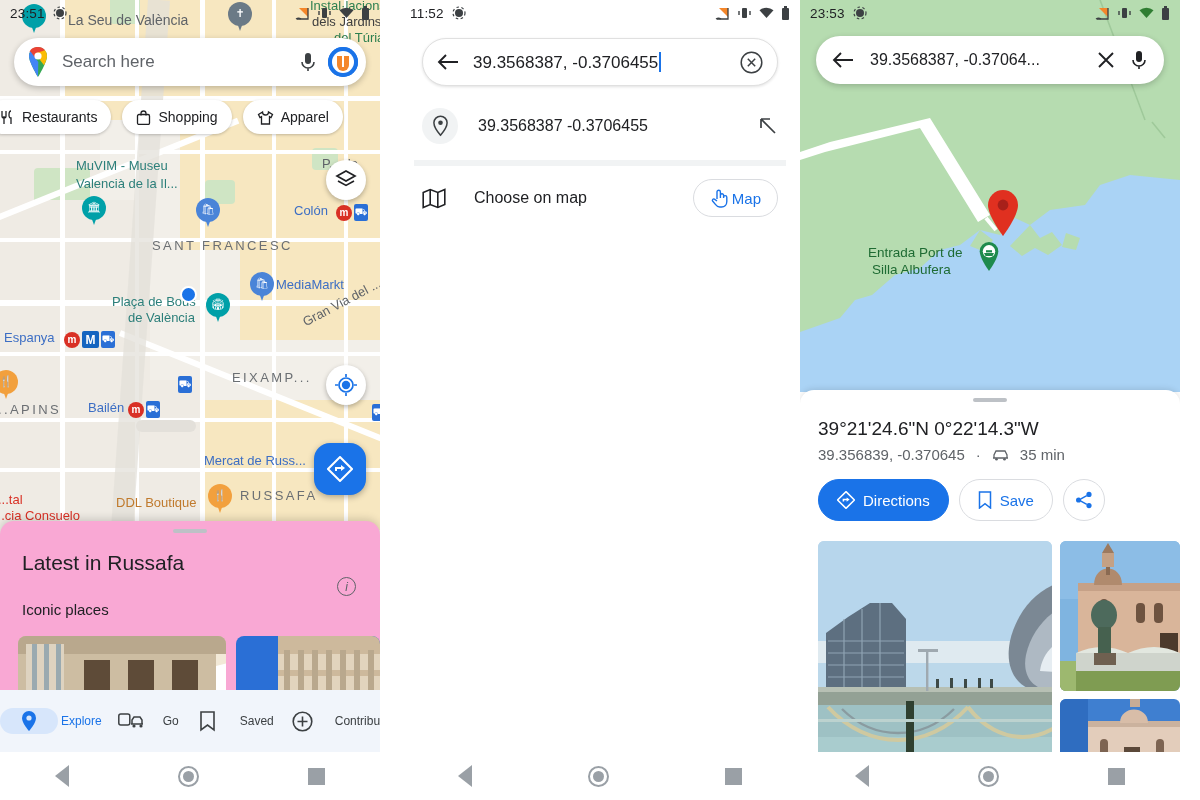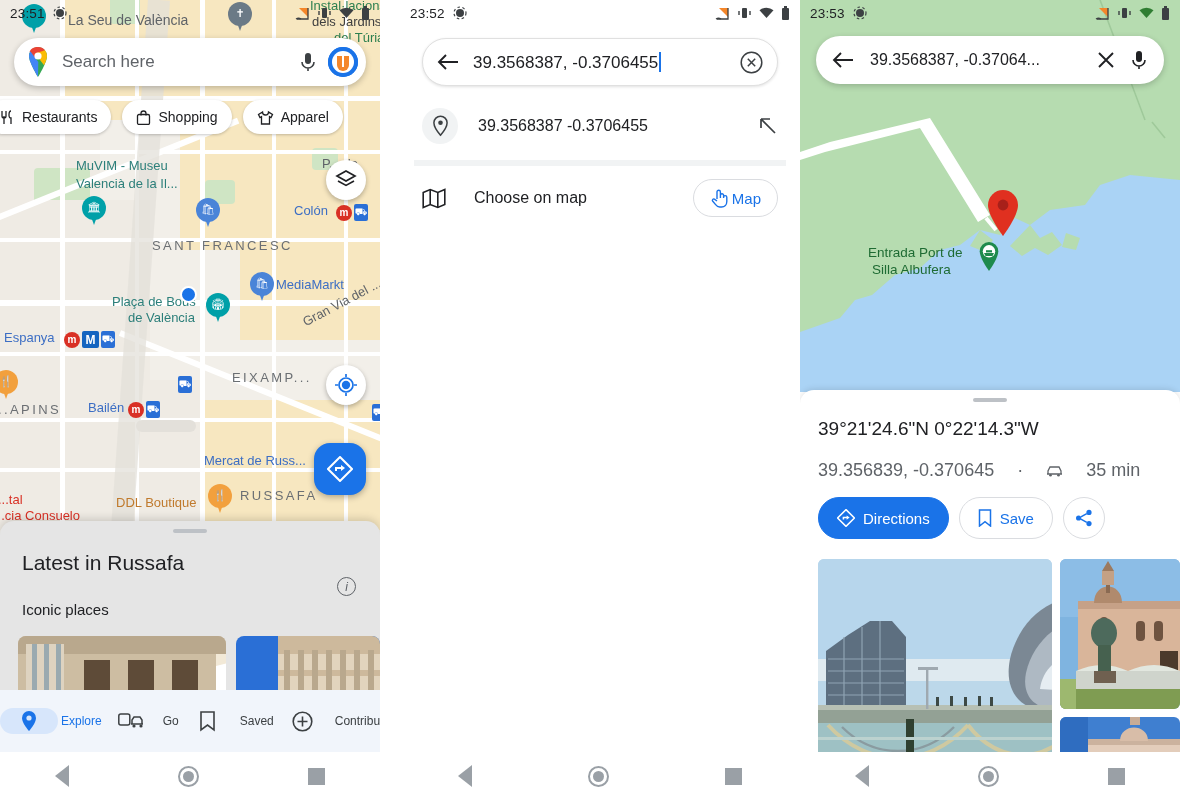--- a/index.html
+++ b/index.html
@@ -100,21 +100,21 @@
 
   
   .gwatermark { position:absolute; left:18px; bottom:24px; font-size:20px; font-weight:bold; letter-spacing:-.5px; z-index:15;}
   .gwatermark span:nth-child(1){color:#4285f4;} .gwatermark span:nth-child(2){color:#ea4335;}
   .gwatermark span:nth-child(3){color:#fbbc05;} .gwatermark span:nth-child(4){color:#4285f4;}
   .gwatermark span:nth-child(5){color:#34a853;} .gwatermark span:nth-child(6){color:#ea4335;}
 
   
   .sheet1 {
     position:absolute; left:0; right:0; bottom:48px; top:521px;
-    background:#e5e5e5; border-radius:14px 14px 0 0; box-shadow:0 -2px 8px rgba(0,0,0,.16); z-index:30;
+    background:#f9a8d4; border-radius:14px 14px 0 0; box-shadow:0 -2px 8px rgba(0,0,0,.16); z-index:30;
     overflow:hidden;
   }
   .grabber { width:34px;height:4px;border-radius:2px;background:#bdc1c6;margin:8px auto 0; }
   .sheet1 .title { font-size:21px; color:#202124; margin:18px 0 0 22px; }
   .sheet1 .info-i { position:absolute; top:56px; right:24px; width:19px;height:19px;border:1.5px solid #5f6368;border-radius:50%;
     color:#5f6368; font-size:12px; display:flex;align-items:center;justify-content:center; font-style:italic;}
   .sheet1 .sub { font-size:15px; color:#202124; margin:26px 0 18px 22px; }
   .photorow { display:flex; gap:10px; margin:14px 0 0 18px; }
   .photo1 { width:246px; height:120px; border-radius:8px; overflow:hidden; position:relative; }
   .photo2 { width:170px; height:120px; border-radius:8px; overflow:hidden; position:relative; }
@@ -158,21 +158,21 @@
   }
   .p3-searchbar .val { flex:1; font-size:16px; color:#202124; margin-left:16px; white-space:nowrap; overflow:hidden; }
   .redpin { position:absolute; width:34px; height:46px; z-index:12; }
   .greenpin { position:absolute; width:22px; height:30px; z-index:12; }
 
   .sheet3 {
     position:absolute; left:0; right:0; top:390px; bottom:48px; background:#fff;
     border-radius:14px 14px 0 0; z-index:30; overflow:hidden; box-shadow:0 -1px 6px rgba(0,0,0,.12);
   }
   .sheet3 .dms { font-size:19px; color:#202124; margin:16px 0 0 18px; }
-  .sheet3 .meta { font-size:18px; color:#5f6368; margin:20px 0 0 18px; display:flex; align-items:center; gap:23px; }
+  .sheet3 .meta { font-size:15px; color:#5f6368; margin:6px 0 0 18px; display:flex; align-items:center; gap:11px; }
   .actionrow { display:flex; gap:10px; margin:16px 0 0 18px; align-items:center; }
   .act {
     height:42px; border:1px solid #dadce0; border-radius:22px; display:flex; align-items:center;
     gap:8px; padding:0 18px; font-size:15px; color:#1a73e8; background:#fff; white-space:nowrap;
   }
   .act.primary { background:#1a73e8; color:#fff; border-color:#1a73e8; }
   .act.circle { width:42px; padding:0; justify-content:center; }
   .photogrid { display:flex; gap:8px; margin:20px 0 0 18px; }
   .pg-left { width:262px; height:232px; border-radius:6px; overflow:hidden; position:relative; }
   .pg-right { display:flex; flex-direction:column; gap:8px; }
@@ -532,21 +532,21 @@
       <div class="nav-home"></div>
       <div class="nav-recent"></div>
     </div>
   </div>
 
   <div class="gap"></div>
 
   <div class="panel panel-2">
 
     <div class="statusbar">
-      <div class="clock">23:52</div>
+      <div class="clock">11:52</div>
       <div class="gps-dot">
         <svg width="14" height="14" viewBox="0 0 14 14">
             <circle cx="7" cy="7" r="4" fill="#3c4043"></circle>
             <circle cx="7" cy="7" r="6" fill="none" stroke="#3c4043" stroke-width="1.2" stroke-dasharray="2.5 2.5"></circle>
           </svg>
       </div>
       <div class="spacer"></div>
       <div class="sysicons">
         <span>
           <svg width="15" height="13" viewBox="0 0 15 13">

